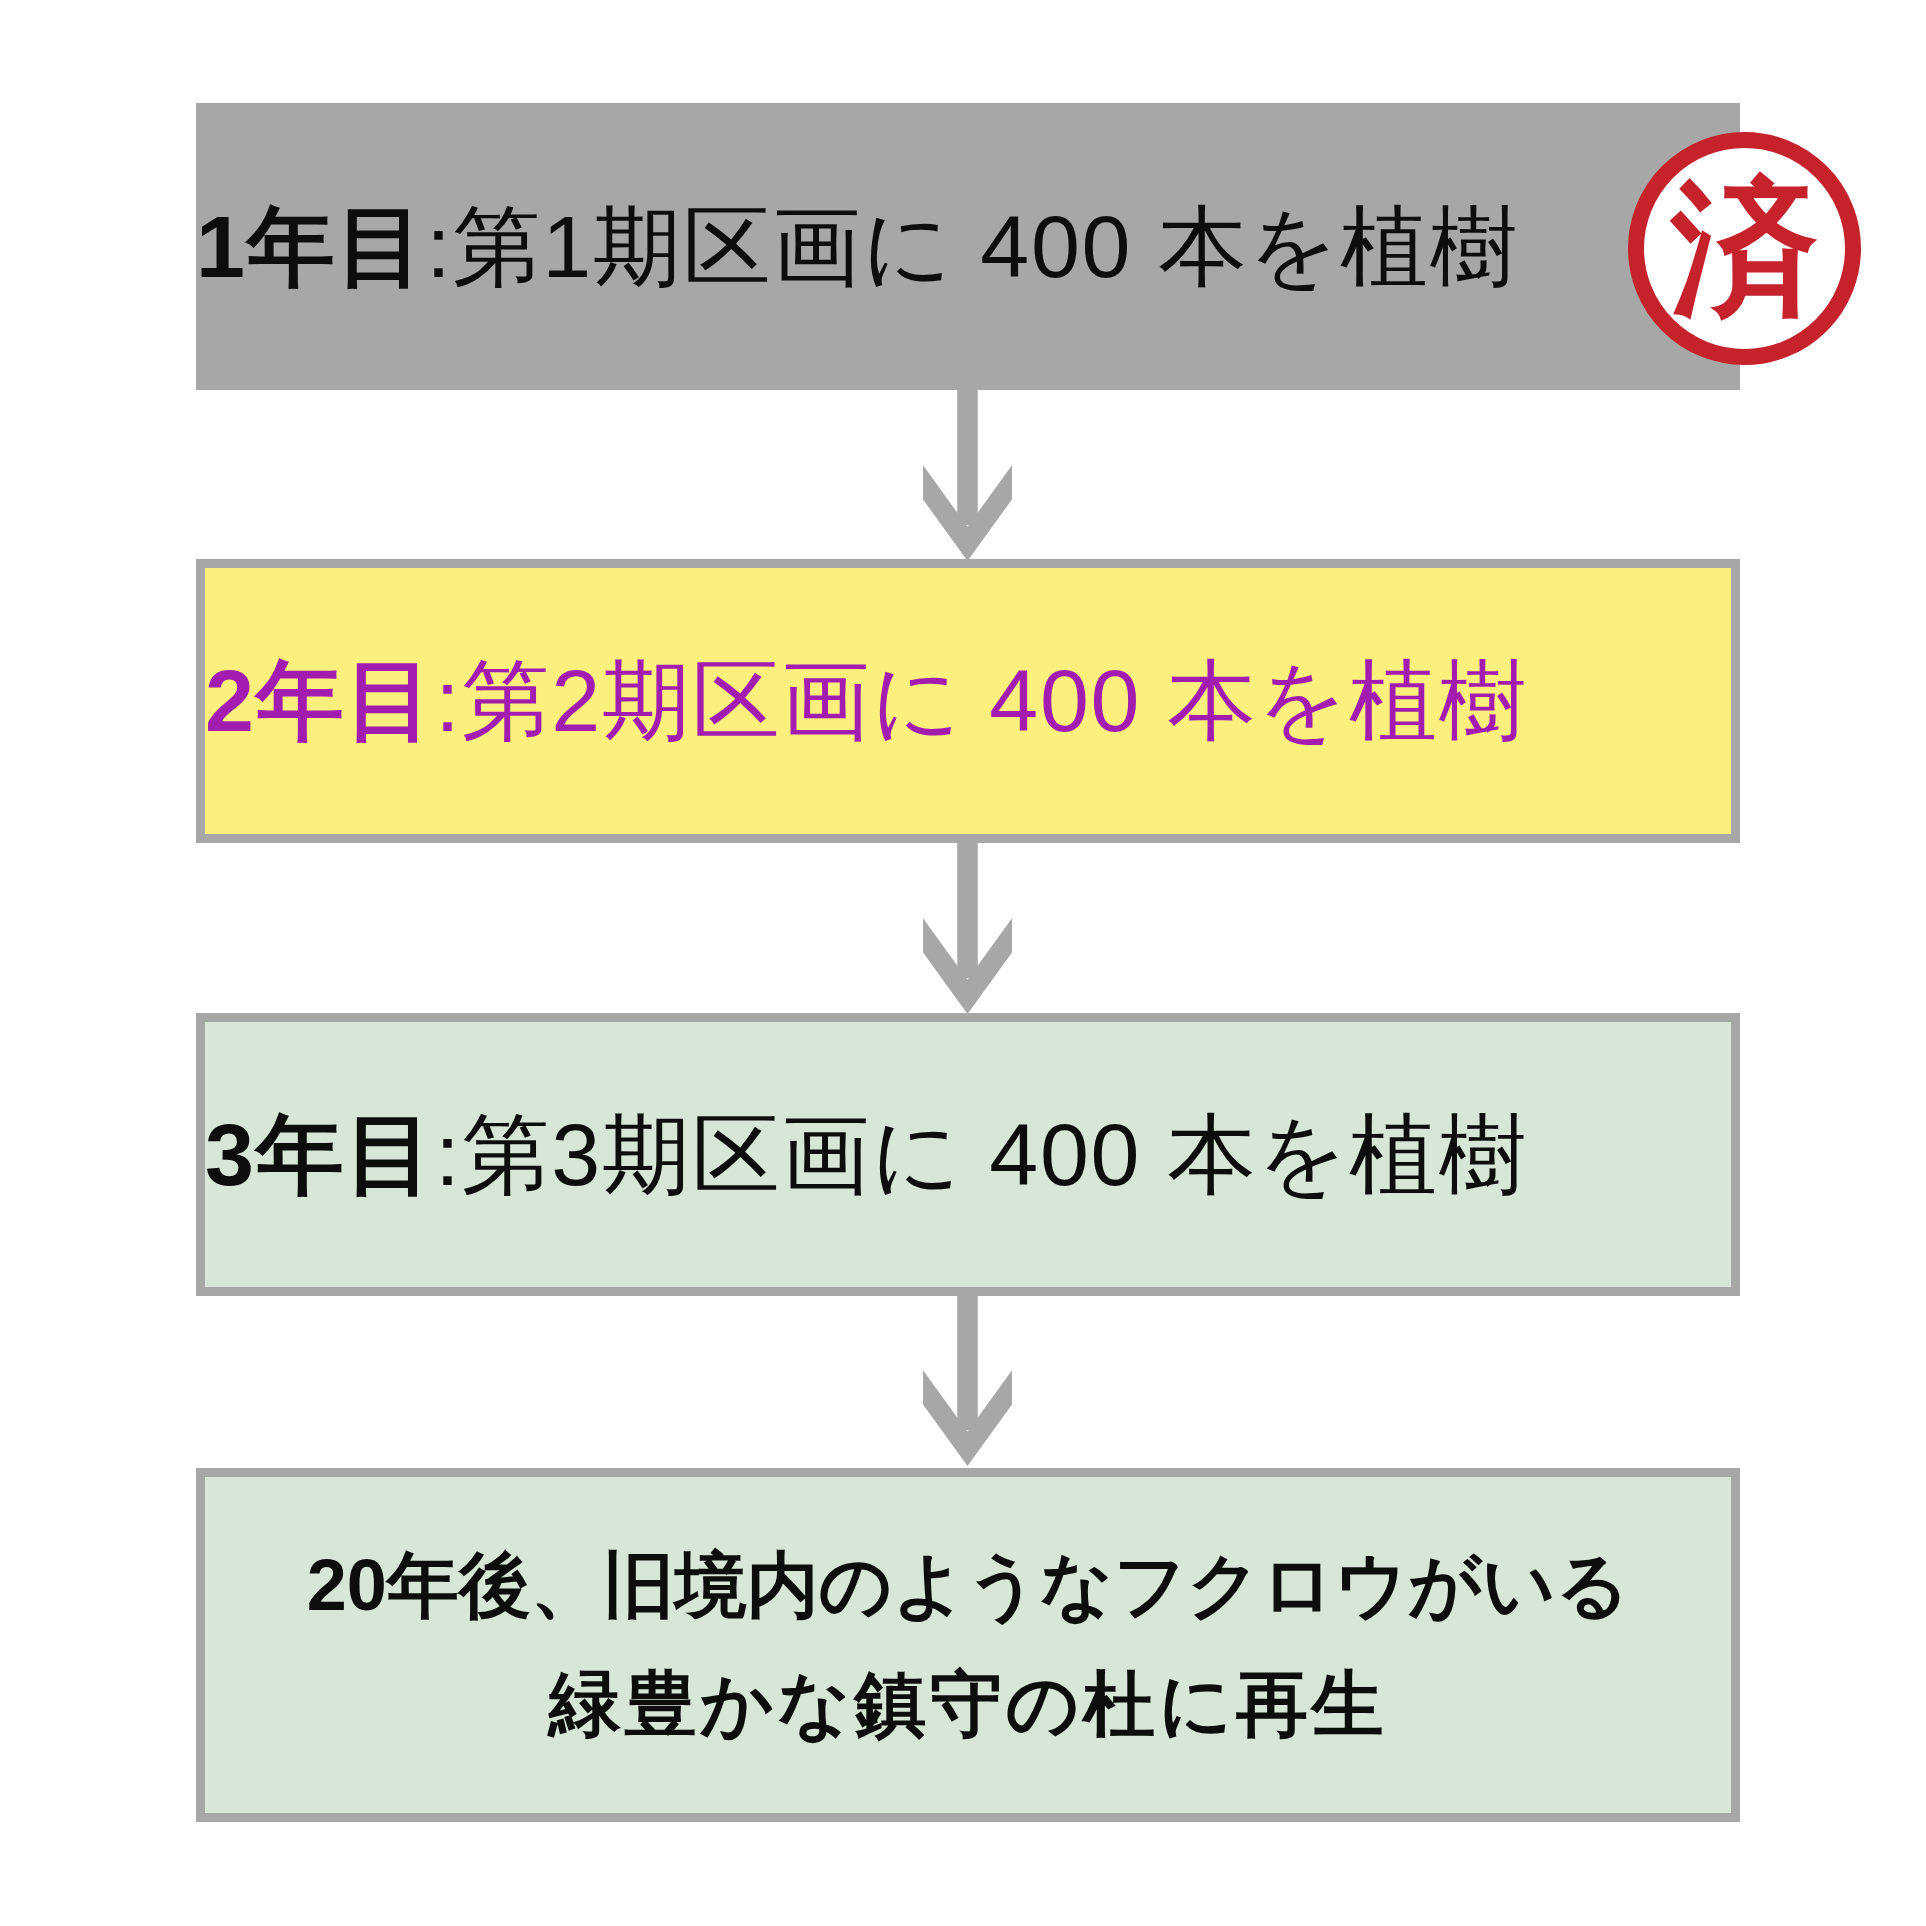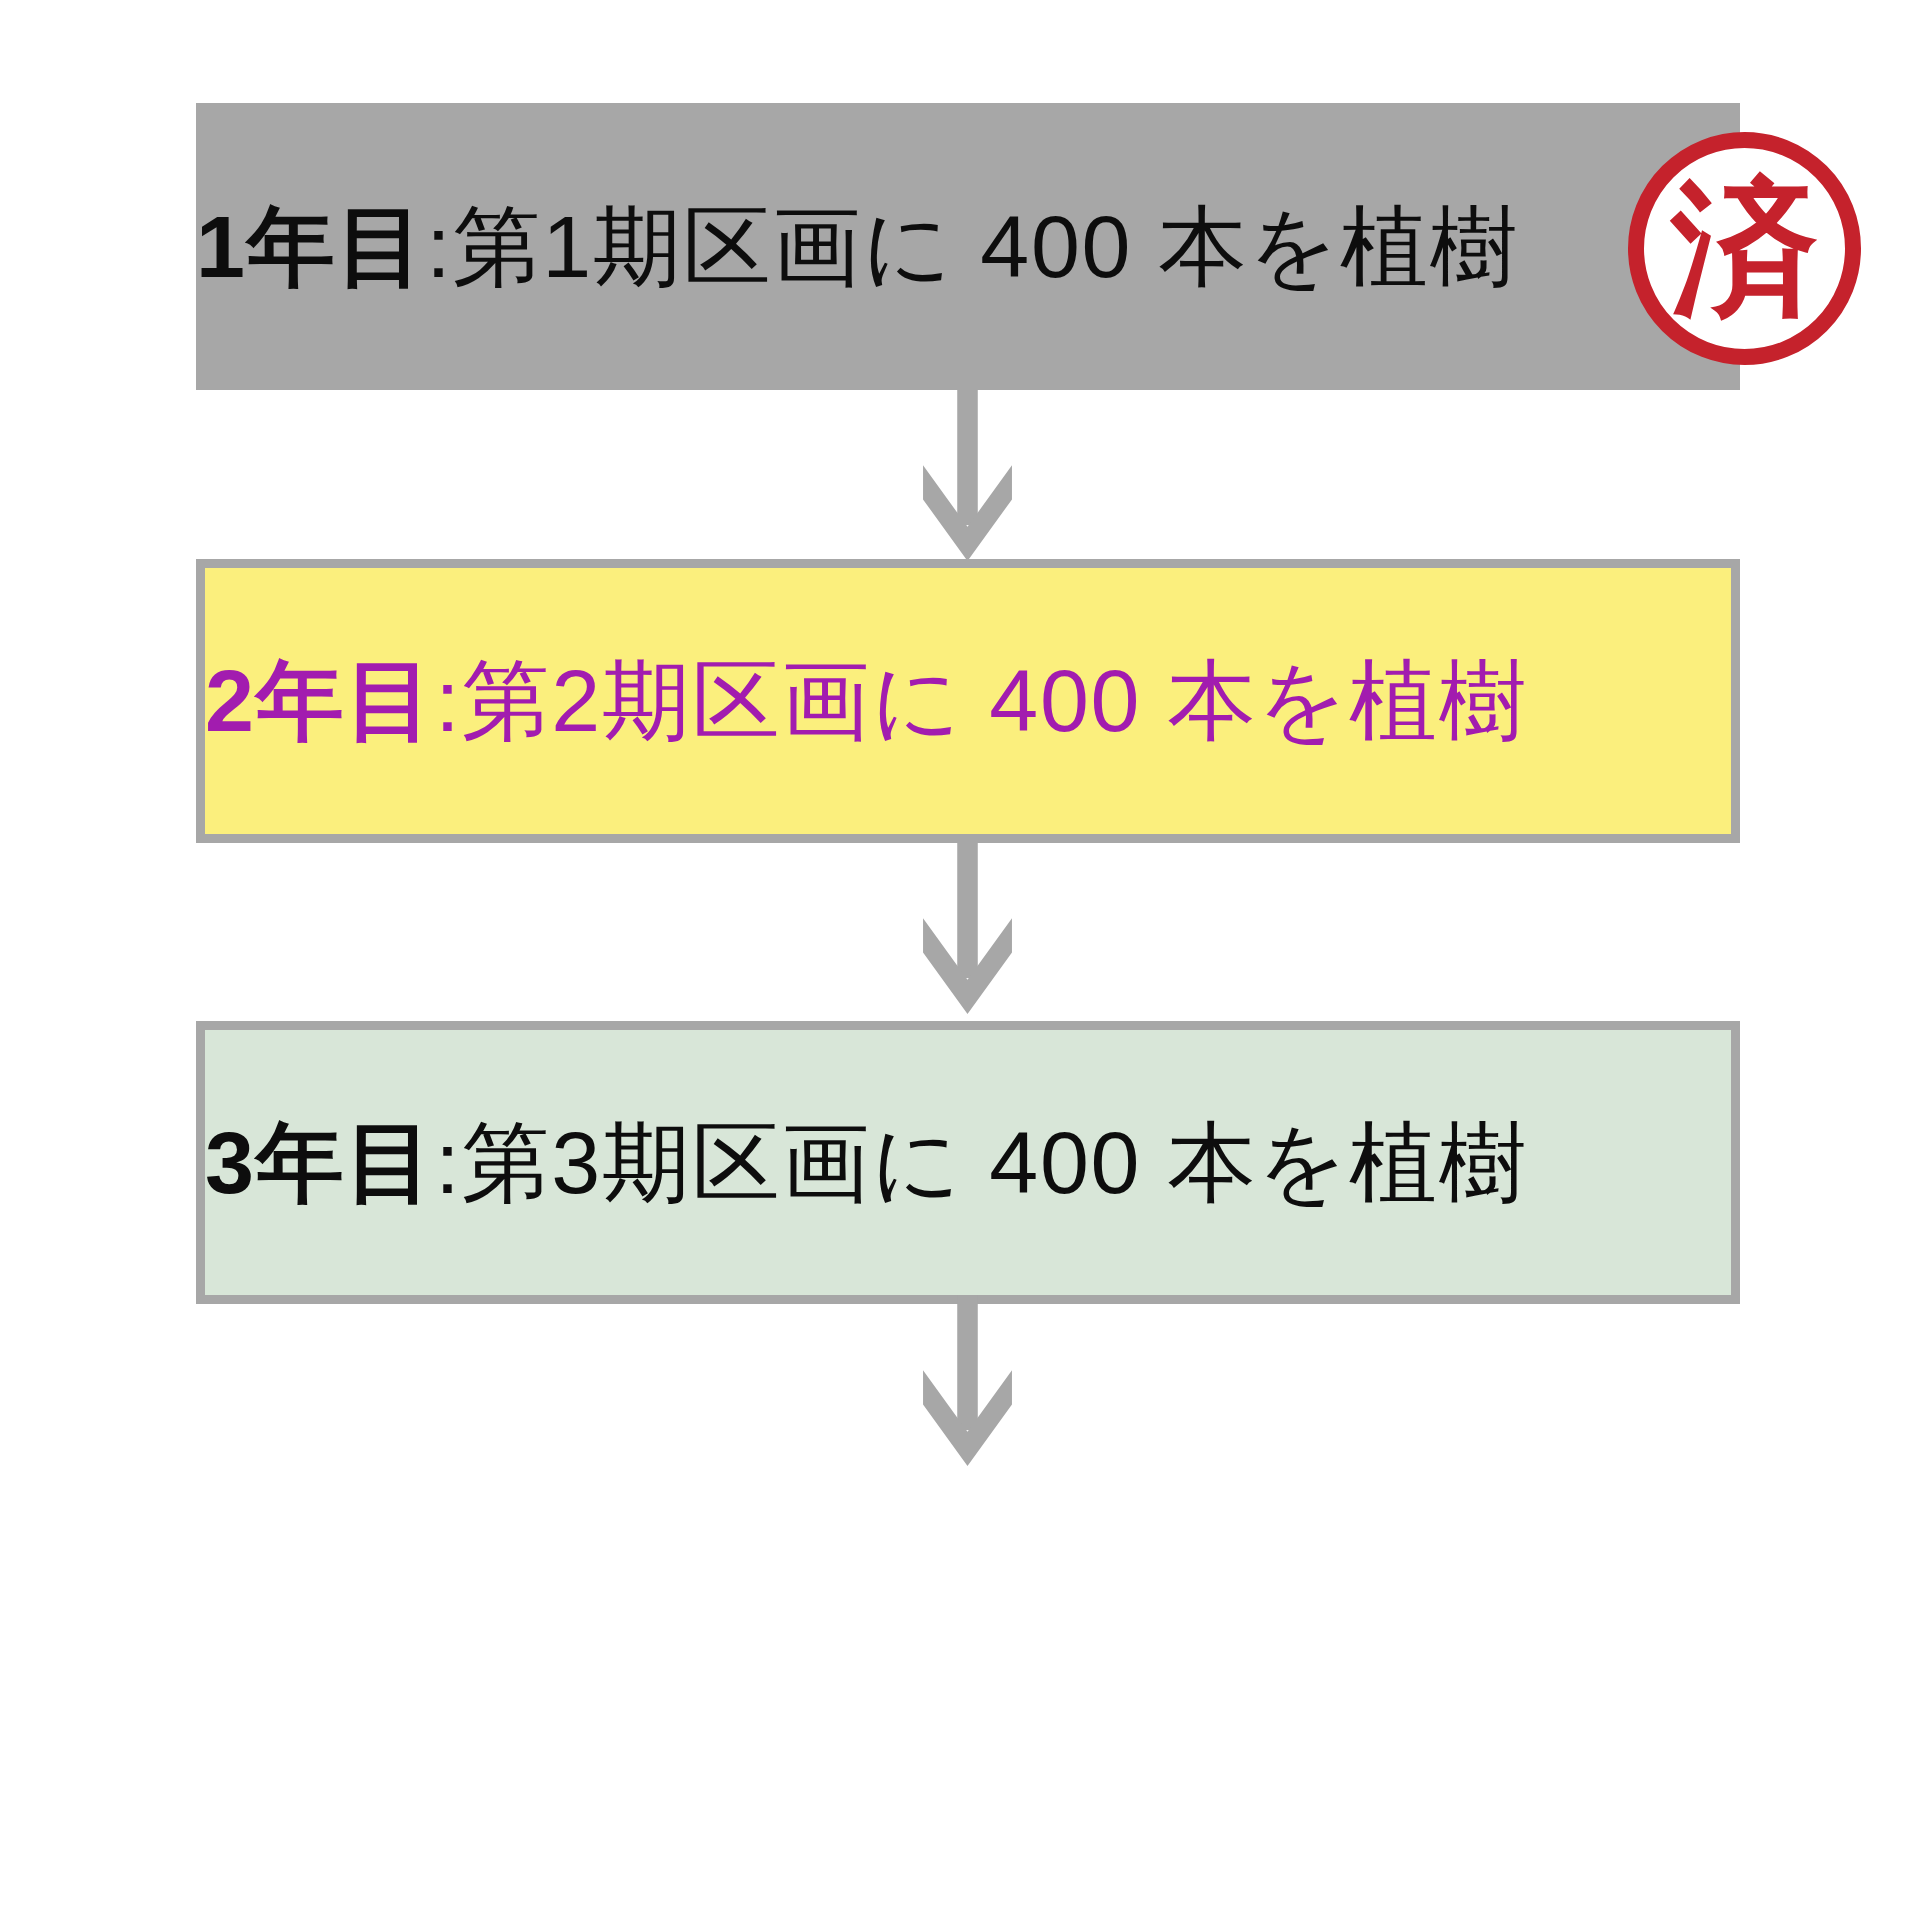--- a/index.html
+++ b/index.html
@@ -4,21 +4,21 @@
 <style>
   html,body{margin:0;padding:0;background:#ffffff;}
   body{width:1926px;height:1926px;position:relative;overflow:hidden;
        font-family:"Liberation Sans","DejaVu Sans",sans-serif;}
   .canvas{position:absolute;inset:0;width:1926px;height:1926px;background:#ffffff;}
 
   .box{position:absolute;left:196px;width:1544px;box-sizing:border-box;
        display:flex;align-items:center;}
   .box-year1{top:103px;height:287px;background:#a7a7a7;}
   .box-year2{top:559px;height:284px;background:#fbef7d;border:9.4px solid #a7a7a7;}
-  .box-year3{top:1013px;height:283px;background:#d8e6d8;border:9.4px solid #a7a7a7;margin-top:8px;}
+  .box-year3{top:1013px;height:283px;background:#d8e6d8;border:9.4px solid #a7a7a7;}
   .box-goal {top:1468px;height:354px;background:#d8e6d8;border:9.4px solid #a7a7a7;
              flex-direction:column;justify-content:center;gap:39px;}
 
   .step-text{font-size:88px;letter-spacing:0.02em;color:#0d0d0d;
              white-space:nowrap;line-height:1.15;}
   .seg-bold{font-weight:800;}
   .seg-rest{font-weight:400;}
   .box-year2 .step-text{color:#a21caf;}
 
   .goal-line{font-size:72px;font-weight:800;color:#0d0d0d;white-space:nowrap;line-height:1.1;}
@@ -75,15 +75,19 @@
     </div>
   </div>
 
   <div class="arrow arrow-3">
     <svg viewBox="0 0 120 200" xmlns="http://www.w3.org/2000/svg" aria-hidden="true">
       <rect x="48" y="0" width="24" height="158" fill="#a7a7a7"></rect>
       <polygon points="8,88 8,128 60,200 112,128 112,88 60,160" fill="#a7a7a7"></polygon>
     </svg>
   </div>
 
+  <div class="box box-goal">
+    <div class="goal-line goal-line-1">20年後、旧境内のようなフクロウがいる</div>
+    <div class="goal-line goal-line-2">緑豊かな鎮守の杜に再生</div>
+  </div>
 
 </div>
 
 
 </body></html>

